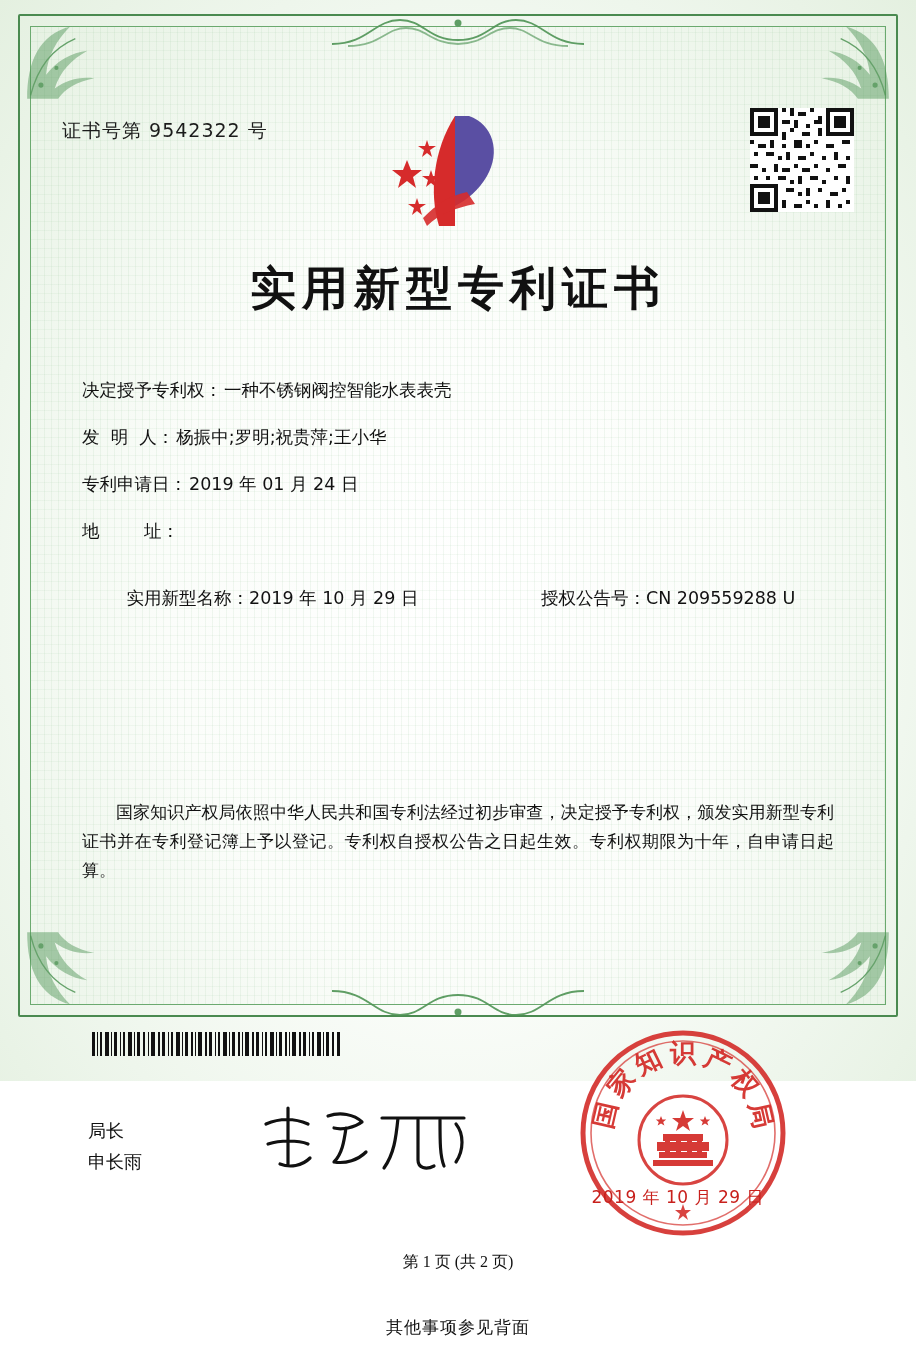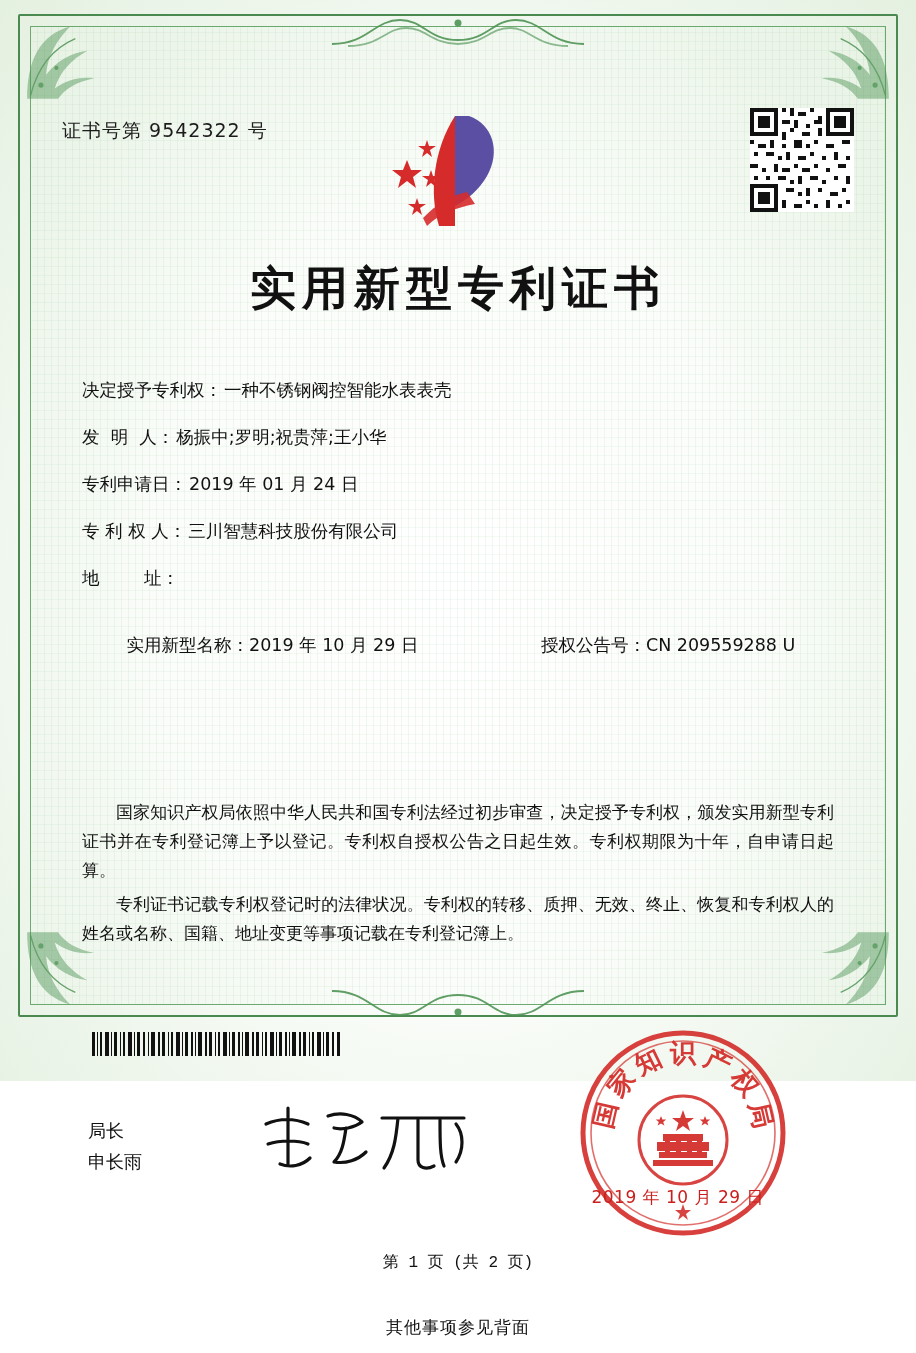--- a/index.html
+++ b/index.html
@@ -106,21 +106,21 @@
   }
   .seal-date{
     position:absolute;right:152px;top:1186px;
     font-size:17px;color:#c8201c;letter-spacing:0.5px;
     font-family:"DejaVu Sans","Liberation Sans",sans-serif;
   }
 
   .page-no{
     position:absolute;left:0;right:0;top:1252px;text-align:center;
     font-size:16px;color:#111;
-    font-family:Liberation Mono, monospace;
+    font-family:Liberation Serif, serif;
   }
   .footer-note{
     position:absolute;left:0;right:0;top:1316px;text-align:center;
     font-size:17px;color:#111;letter-spacing:1px;
     font-family:"DejaVu Sans","Liberation Sans",sans-serif;
   }
 </style>
 </head>
 <body>
 
@@ -281,40 +281,35 @@
       <span class="val">一种不锈钢阀控智能水表表壳</span>
     </div>
     <div class="row">
       <span class="lbl">发  明  人：</span>
       <span class="val">杨振中;罗明;祝贵萍;王小华</span>
     </div>
     <div class="row">
       <span class="lbl">专利申请日：</span>
       <span class="val">2019 年 01 月 24 日</span>
     </div>
-    <div class="row">
-      <span class="lbl">专 利 权 人：</span>
-      <span class="val">三川智慧科技股份有限公司</span>
-    </div>
     <div class="row row-addr">
       <span class="lbl">地        址：</span>
     </div>
     <div class="row-pub">
       <span class="pub-left">
         <span>实用新型名称：</span><span>2019 年 10 月 29 日</span>
       </span>
       <span class="pub-right">
         <span>授权公告号：</span><span>CN 209559288 U</span>
       </span>
     </div>
   </div>
 
   <div class="para" id="para-block">
     <p>国家知识产权局依照中华人民共和国专利法经过初步审查，决定授予专利权，颁发实用新型专利证书并在专利登记簿上予以登记。专利权自授权公告之日起生效。专利权期限为十年，自申请日起算。</p>
-    <p>专利证书记载专利权登记时的法律状况。专利权的转移、质押、无效、终止、恢复和专利权人的姓名或名称、国籍、地址变更等事项记载在专利登记簿上。</p>
   </div>
 
   <div class="barcode">
     <svg viewBox="0 0 250 24" shape-rendering="crispEdges">
       <g fill="#111">
         <rect x="0" y="0" width="3" height="24"></rect>
           <rect x="5" y="0" width="1" height="24"></rect>
           <rect x="8" y="0" width="2" height="24"></rect>
         <rect x="13" y="0" width="4" height="24"></rect>
           <rect x="19" y="0" width="1" height="24"></rect>

